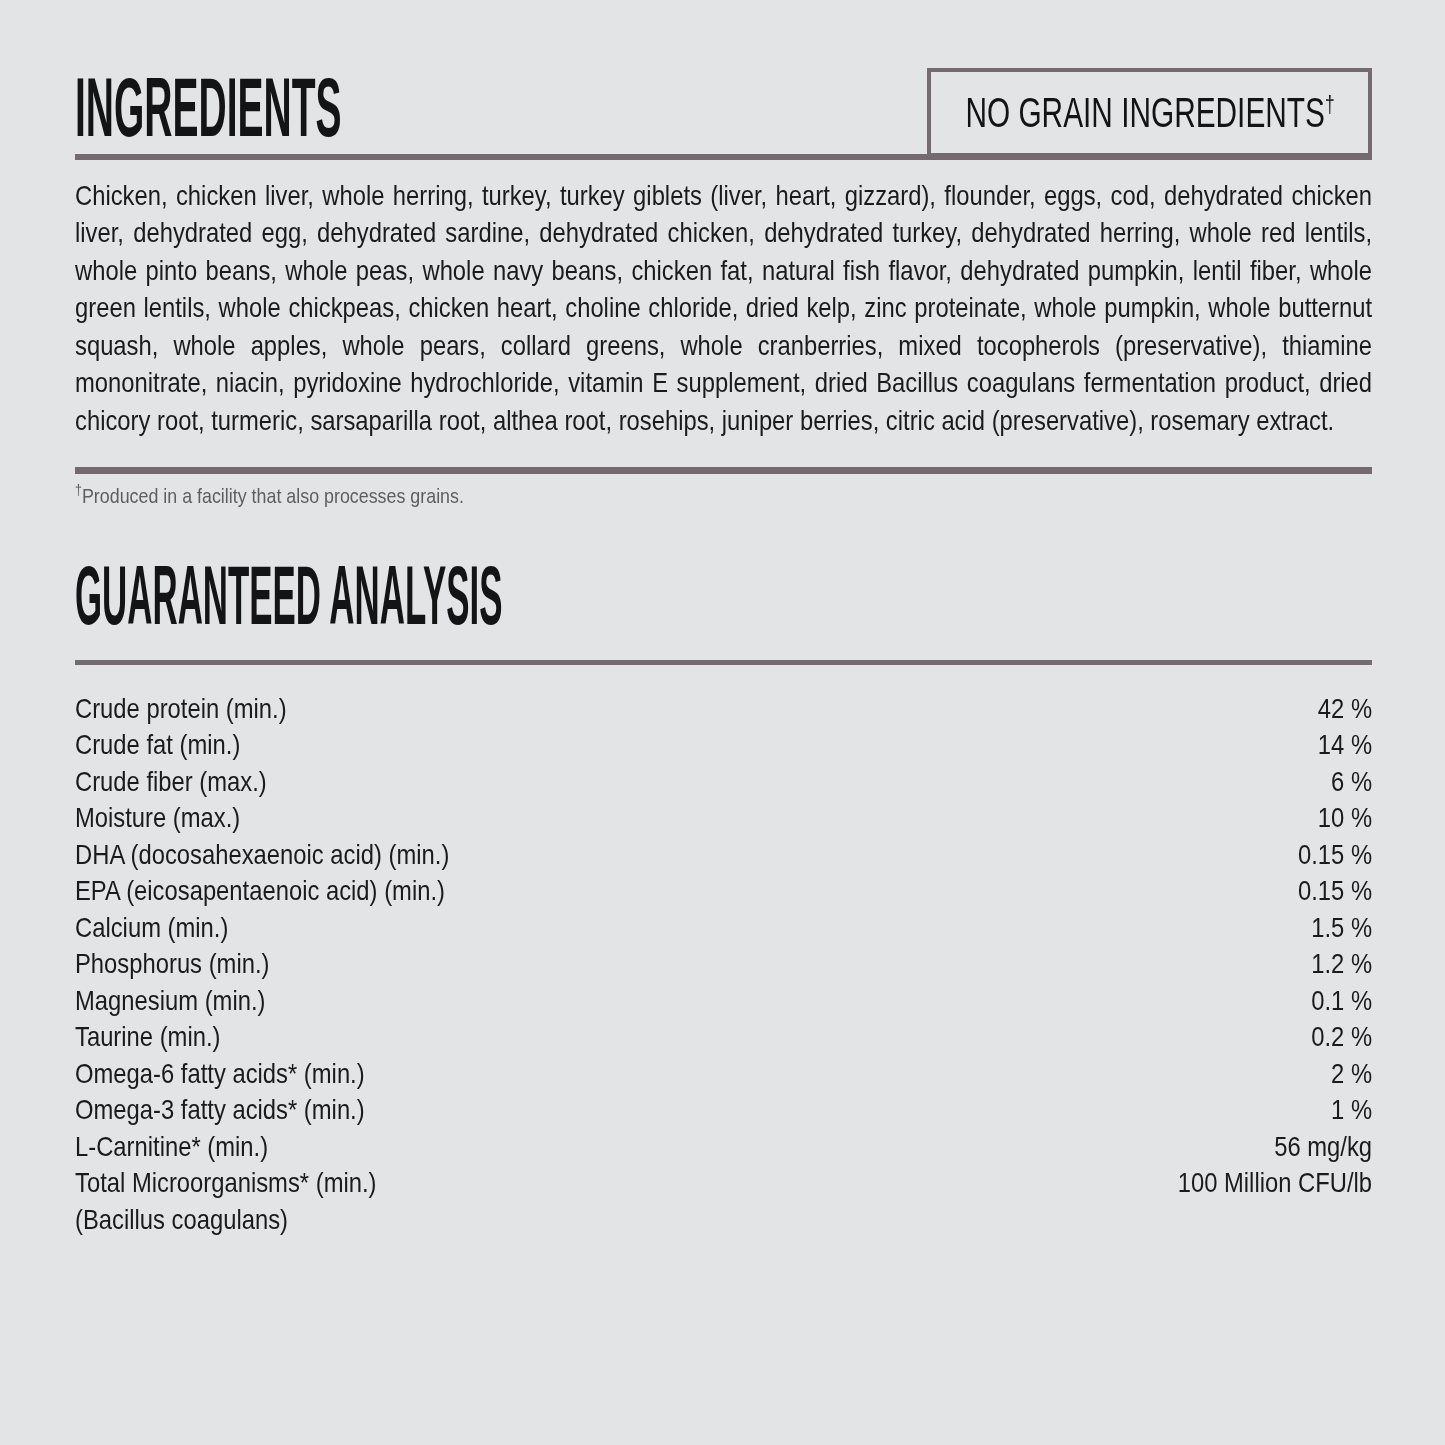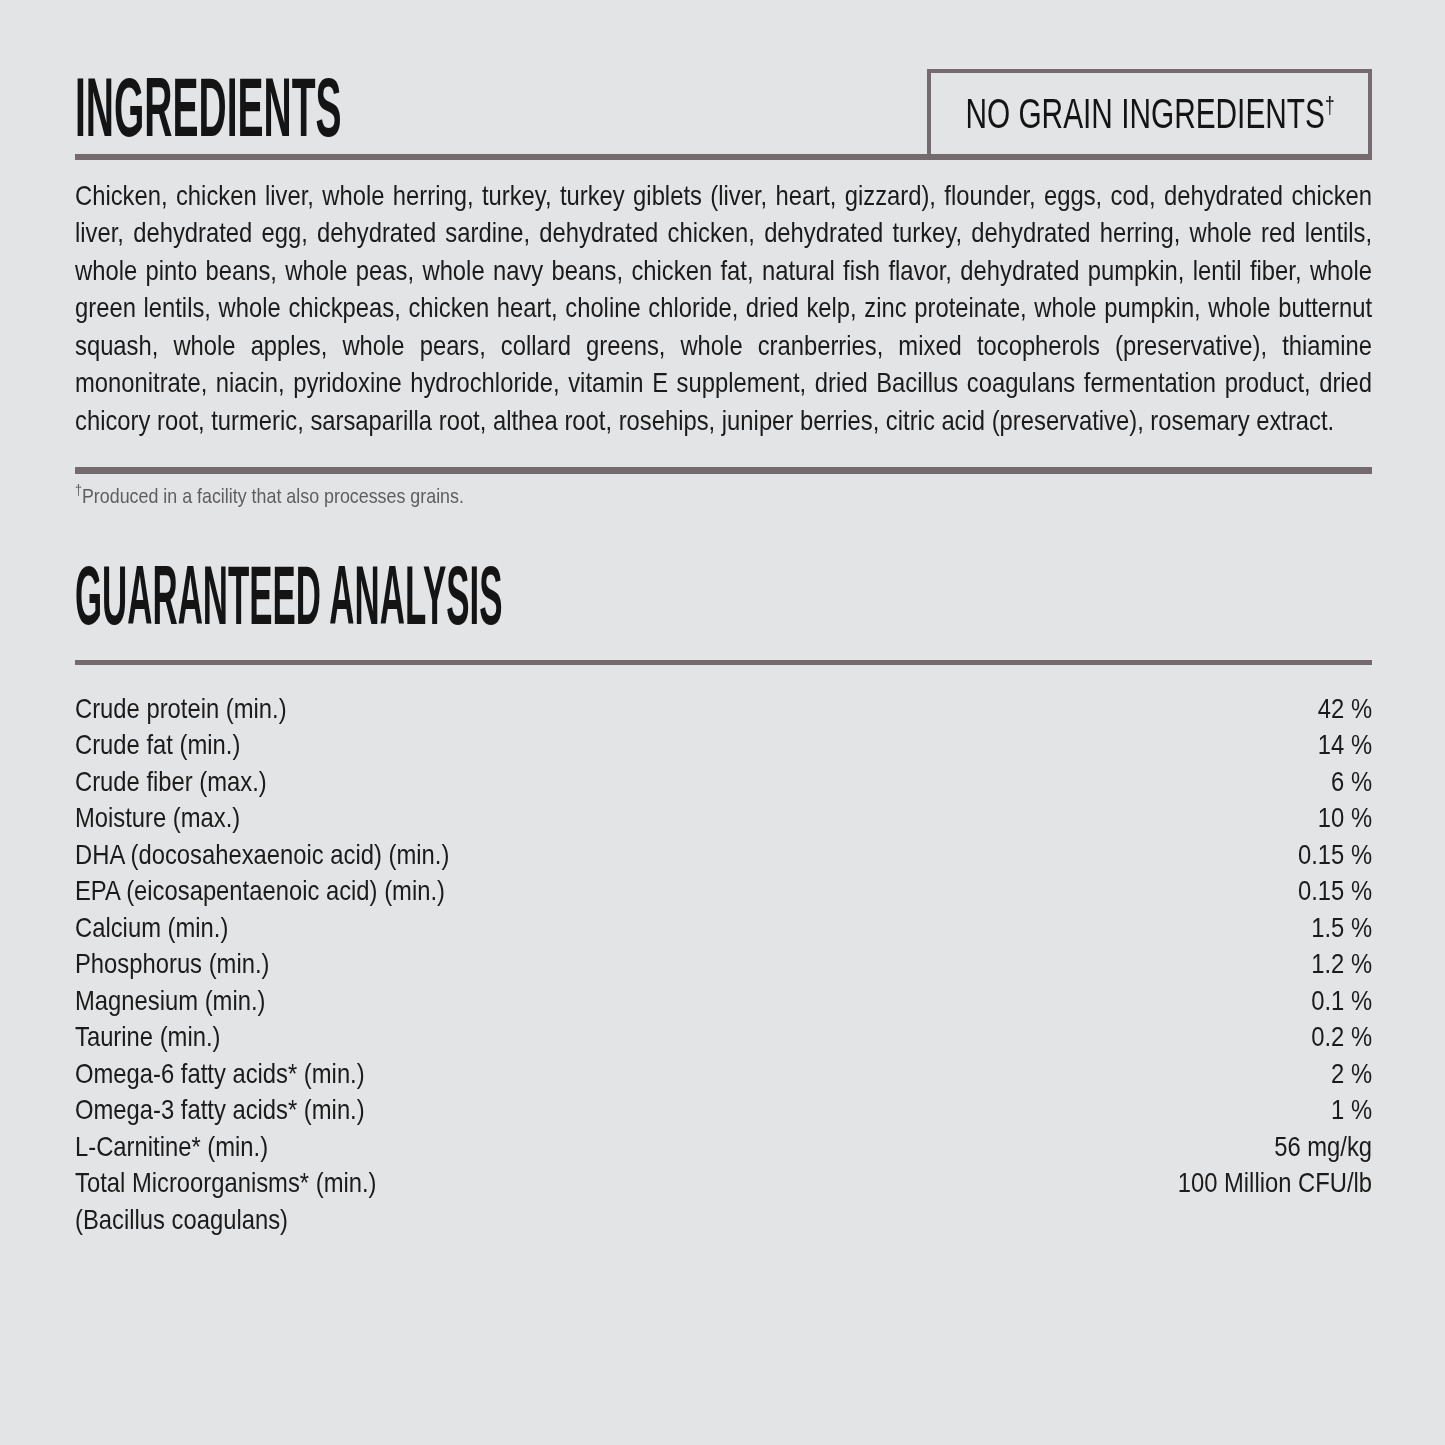--- a/index.html
+++ b/index.html
@@ -17,21 +17,21 @@
   .page {
     box-sizing: border-box;
     width: 1445px;
     height: 1445px;
     padding: 68px 73px 0 75px;
     background: #e3e4e6;
   }
   
   .header {
     display: flex;
-    align-items: center;
+    align-items: flex-start;
     justify-content: space-between;
   }
   .big-heading {
     font-size: 83px;
     font-weight: bold;
     line-height: 0.96;
     letter-spacing: 0px;
     color: #141414;
     white-space: nowrap;
     display: inline-block;

